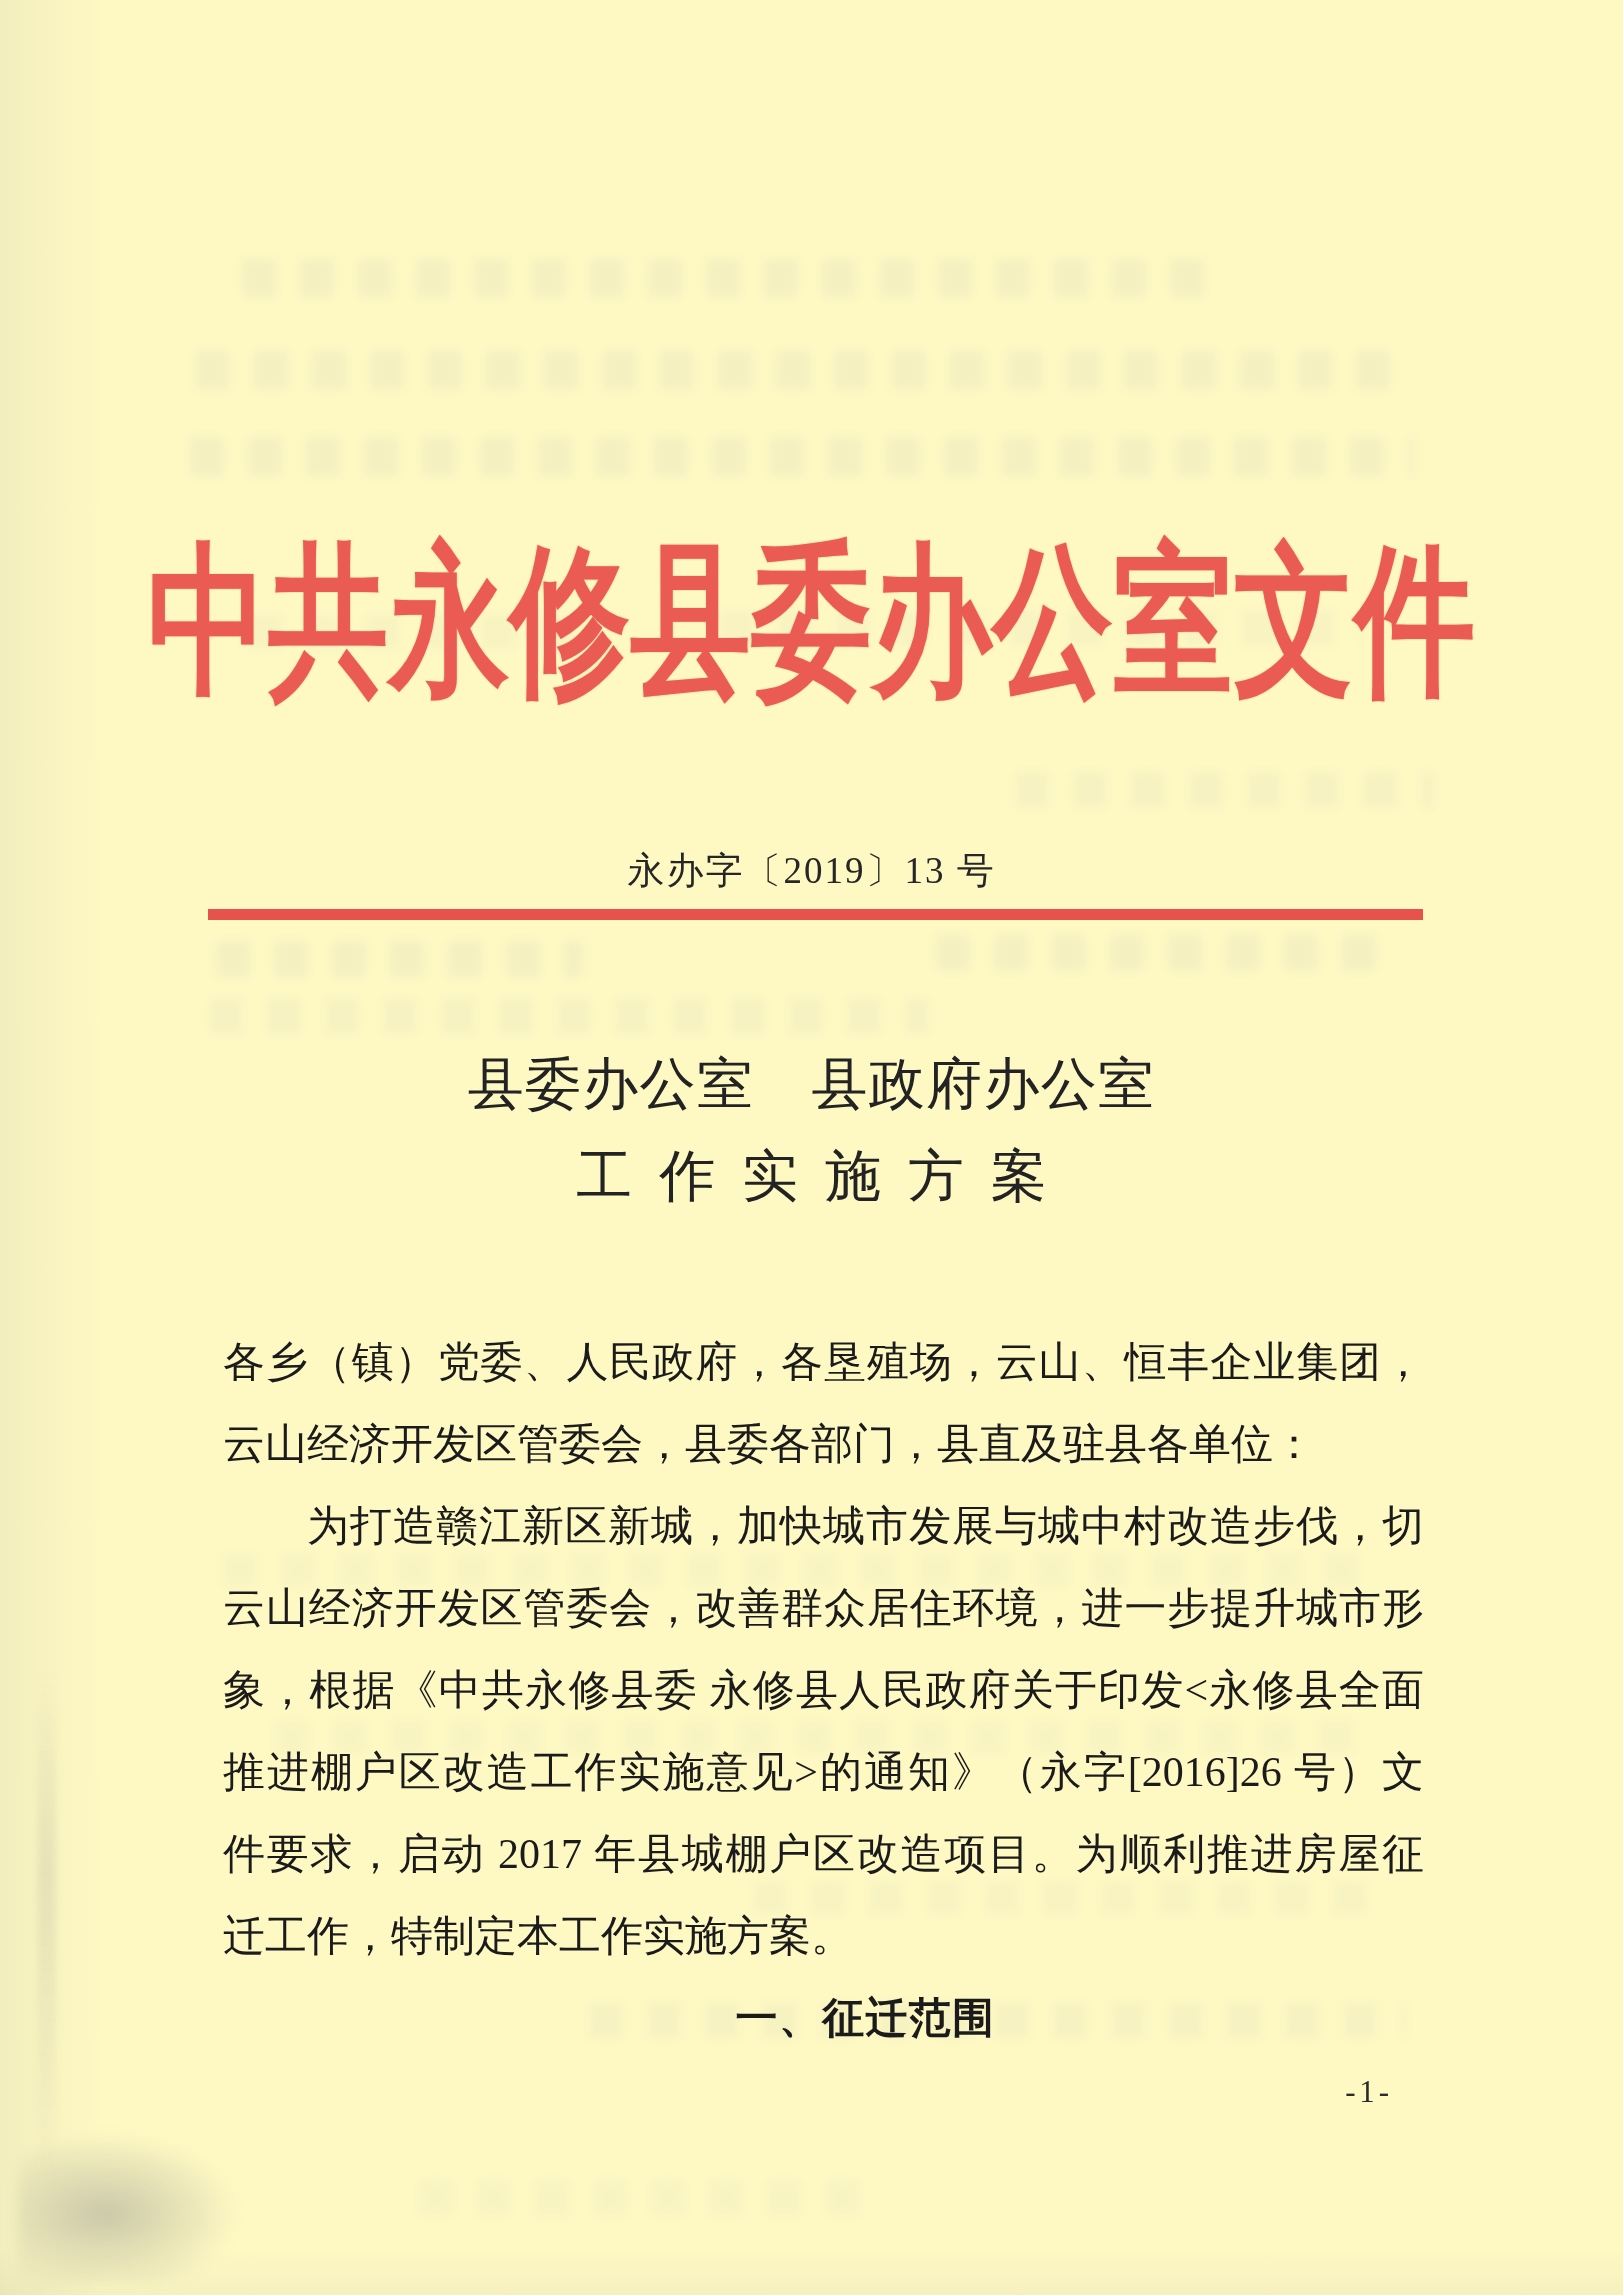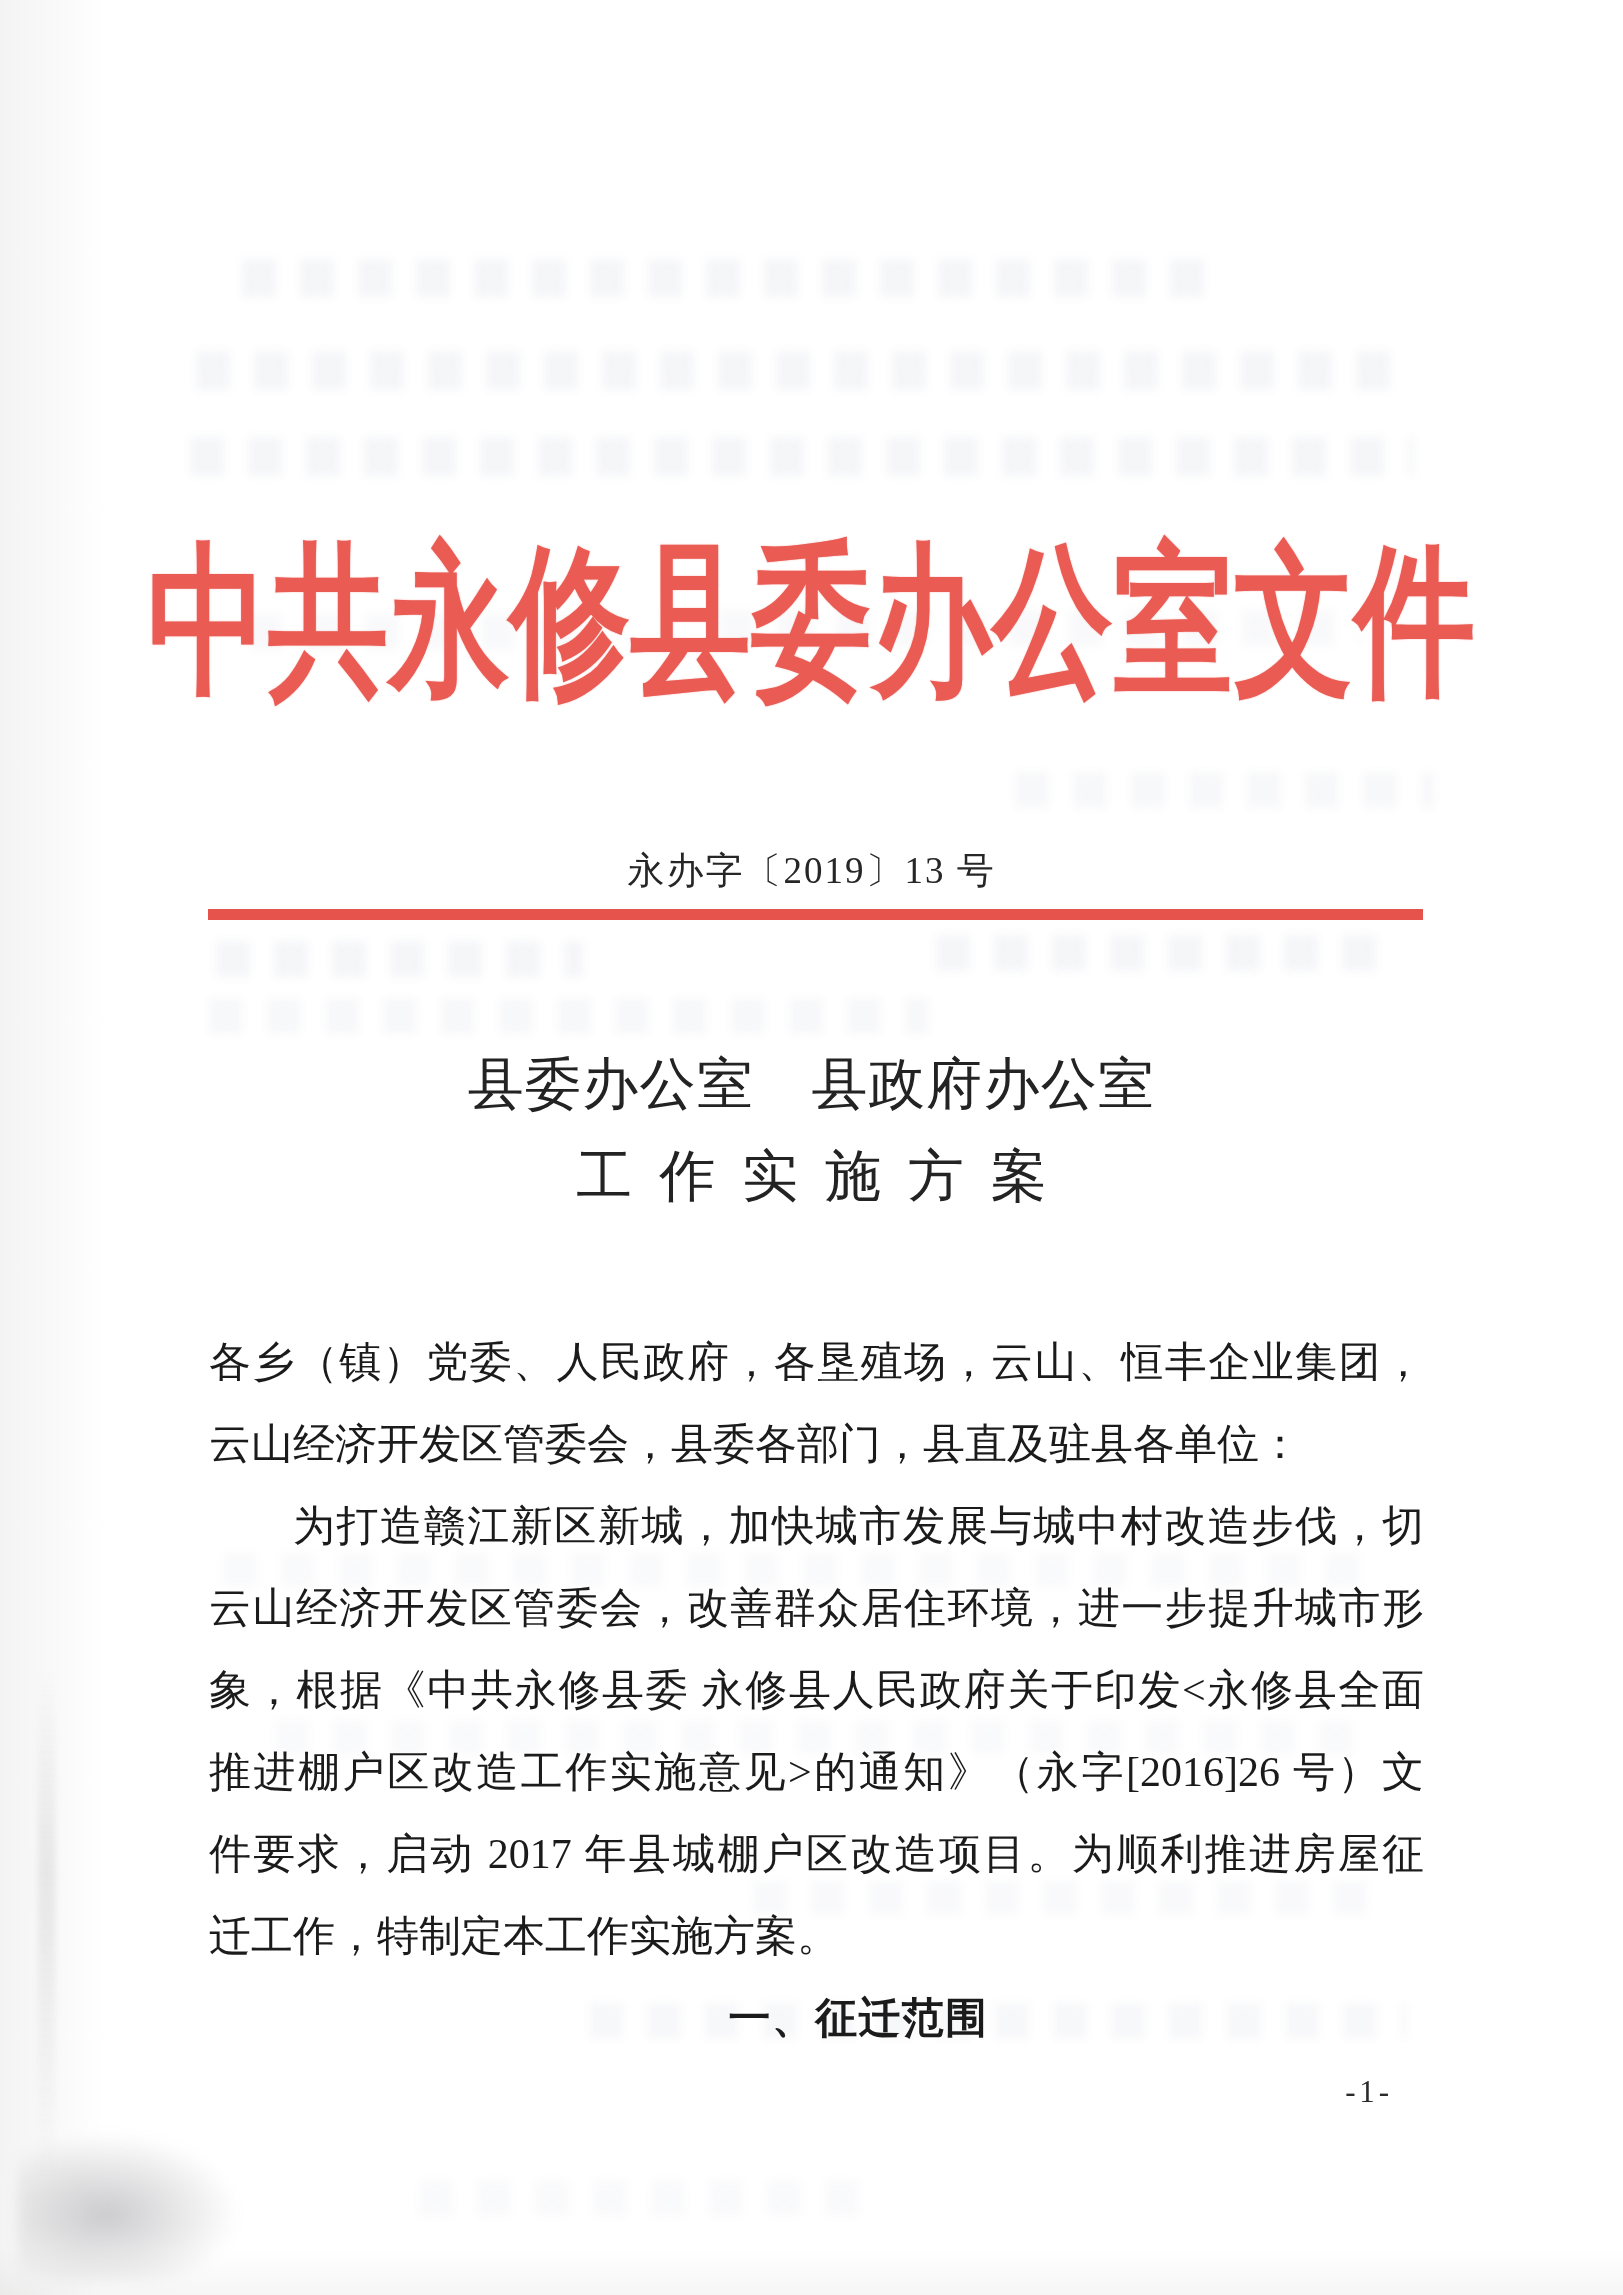--- a/index.html
+++ b/index.html
@@ -1,21 +1,21 @@
 <!DOCTYPE html>
 <html style="font-size:10.5px"><head>
 <meta charset="utf-8">
 <style>
   html, body { margin: 0; padding: 0; background: #dcdcda; }
   .page {
     position: relative;
     width: 1623px;
     height: 2295px;
     margin: 0 auto;
-    background: #ffffff;
+    background: #fef9c3;
     overflow: hidden;
     font-family: "Liberation Serif", "DejaVu Serif", serif;
   }
 
   
   .edge-left {
     position: absolute; left: 0; top: 0; width: 124px; height: 100%;
     background: linear-gradient(90deg, rgba(140,140,138,0.10), rgba(140,140,138,0.0) 85%);
     pointer-events: none;
   }
@@ -108,21 +108,21 @@
     margin-right: -0.48em; 
   }
 
   
   .body-block {
     position: absolute; left: 209px; top: 1321px; width: 1215px;
     font-size: 42px;
     line-height: 82px;
     color: #1b1b1b;
   }
-  .bline { white-space: normal; }
+  .bline { white-space: normal; margin-left: 14px; }
   .just  { text-align: justify; text-align-last: justify; }
   .indent { text-indent: 84px; }
   .heading { font-weight: bold; font-family: "Liberation Sans", "DejaVu Sans", sans-serif; letter-spacing: 1.3px; text-align: center; }
 
   
   .page-number {
     position: absolute; top: 2074px; right: 230px;
     font-size: 31px;
     letter-spacing: 3.9px;
     color: #2a2a2a;

